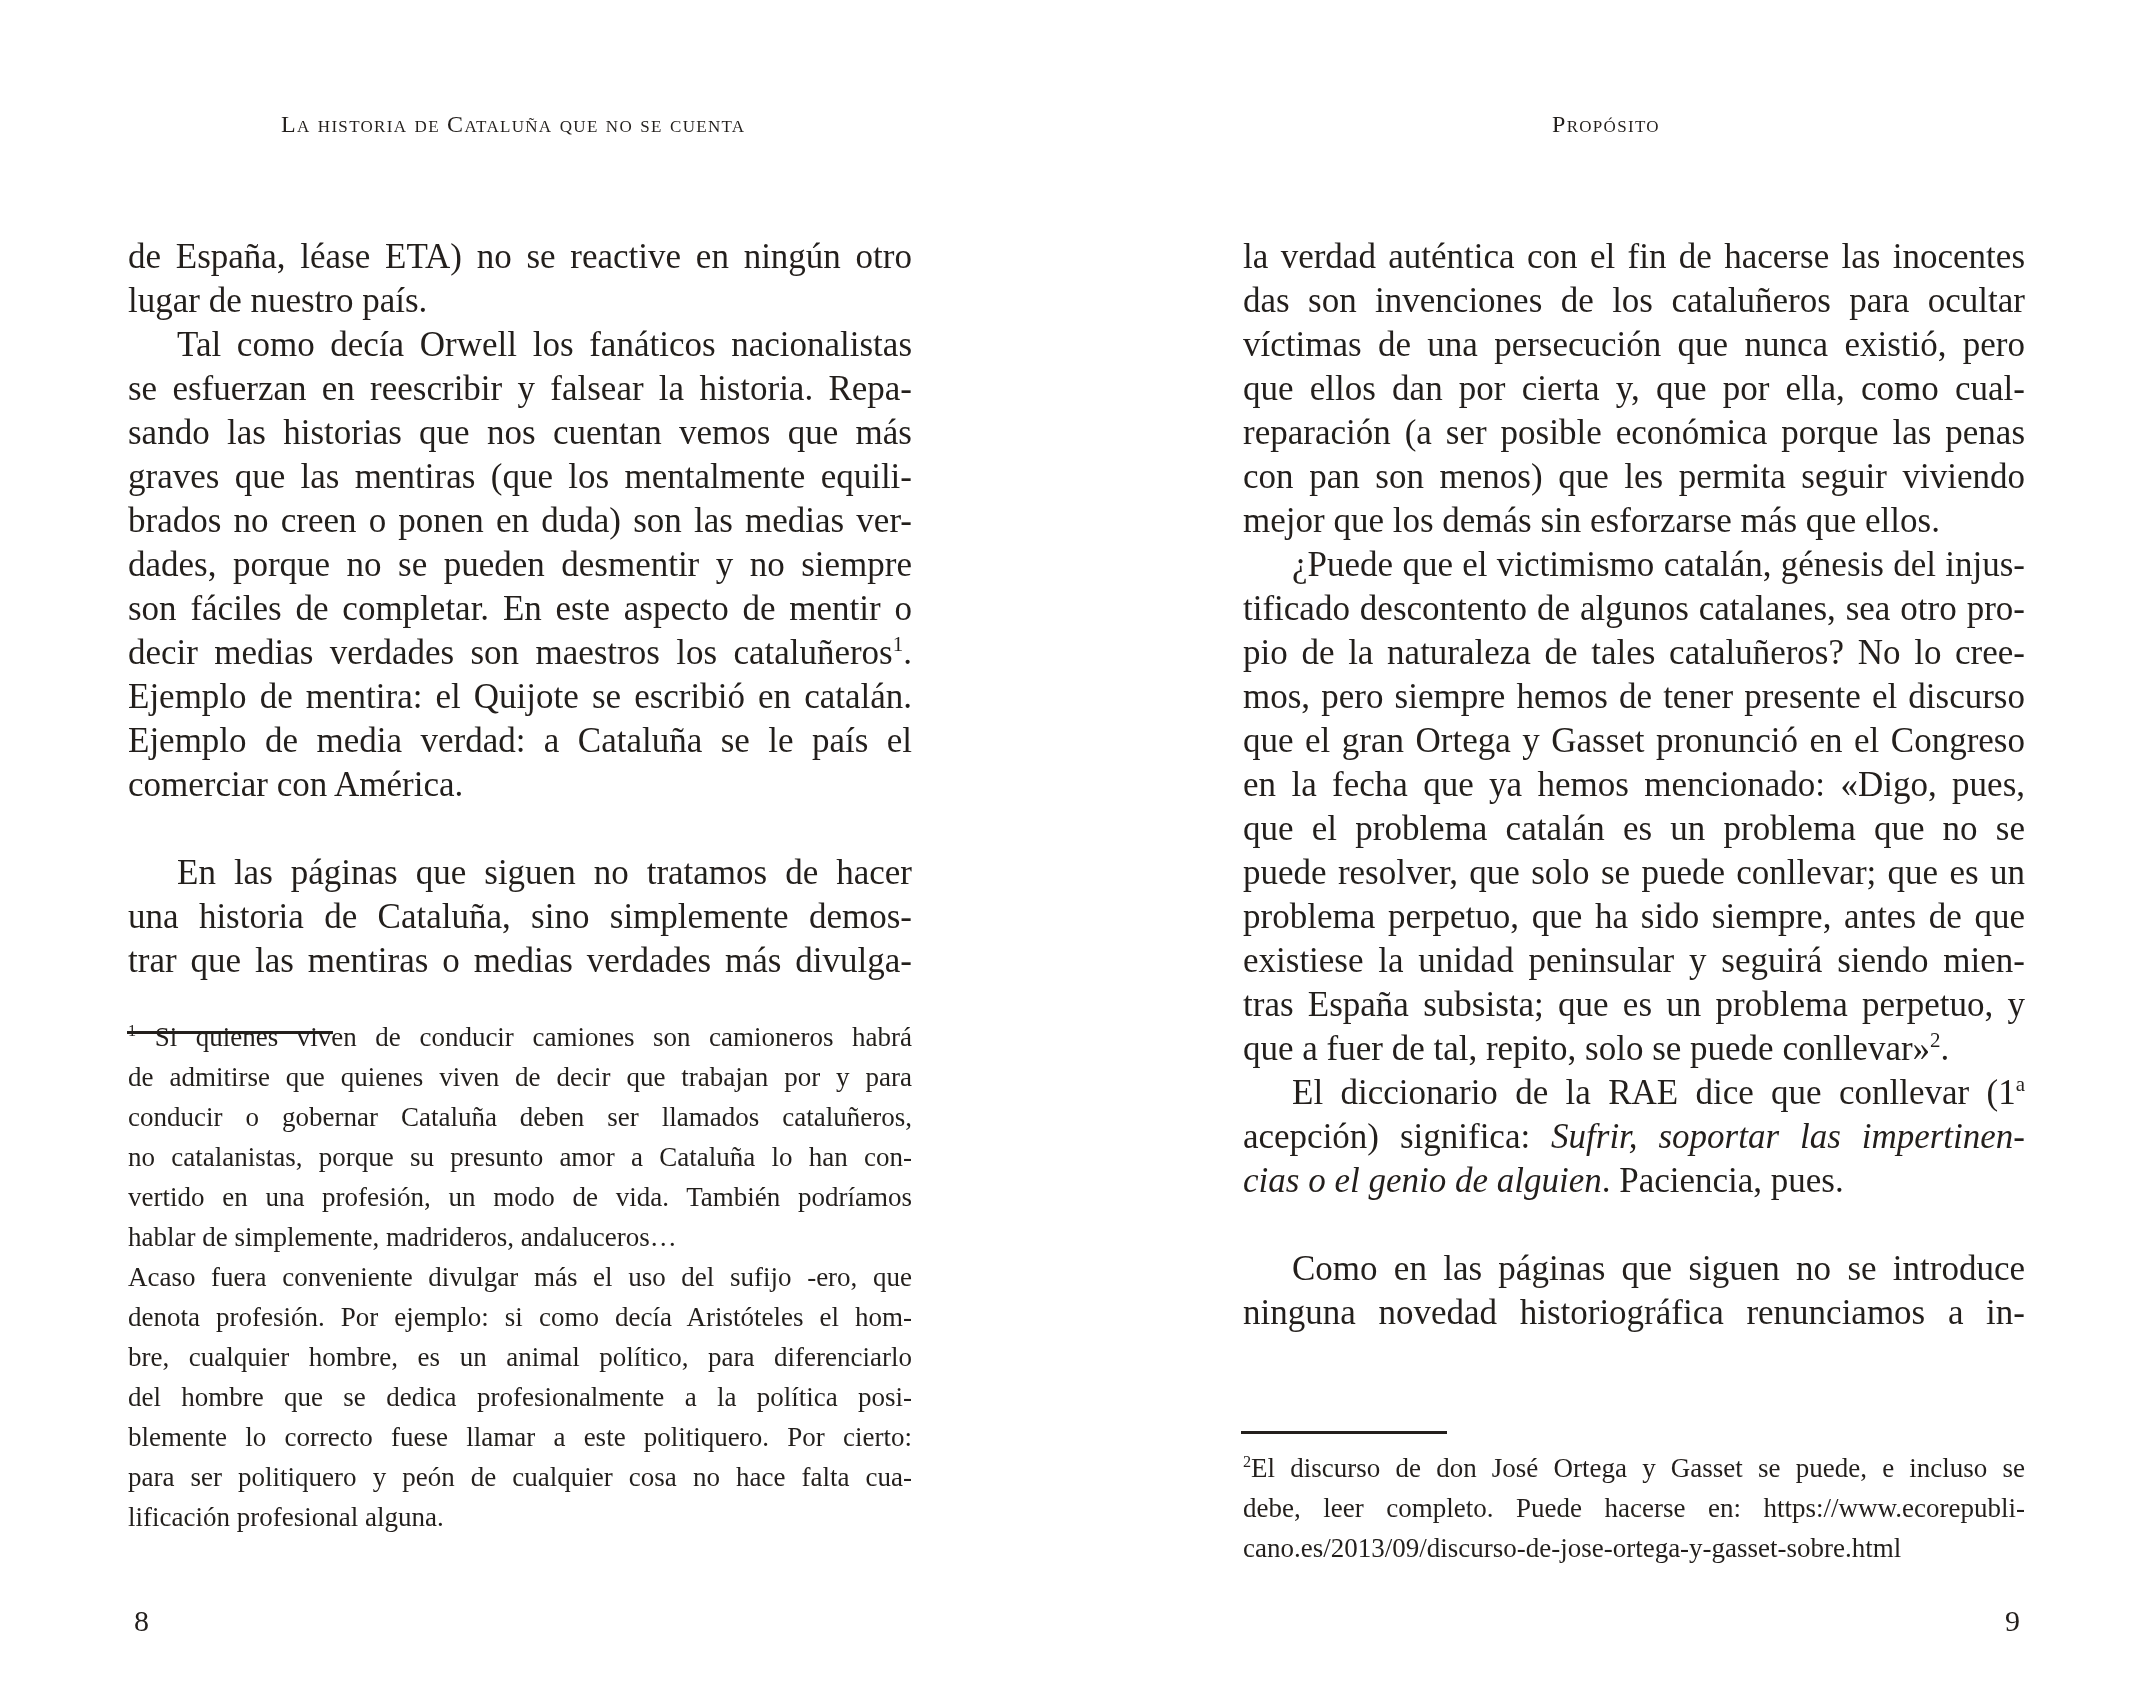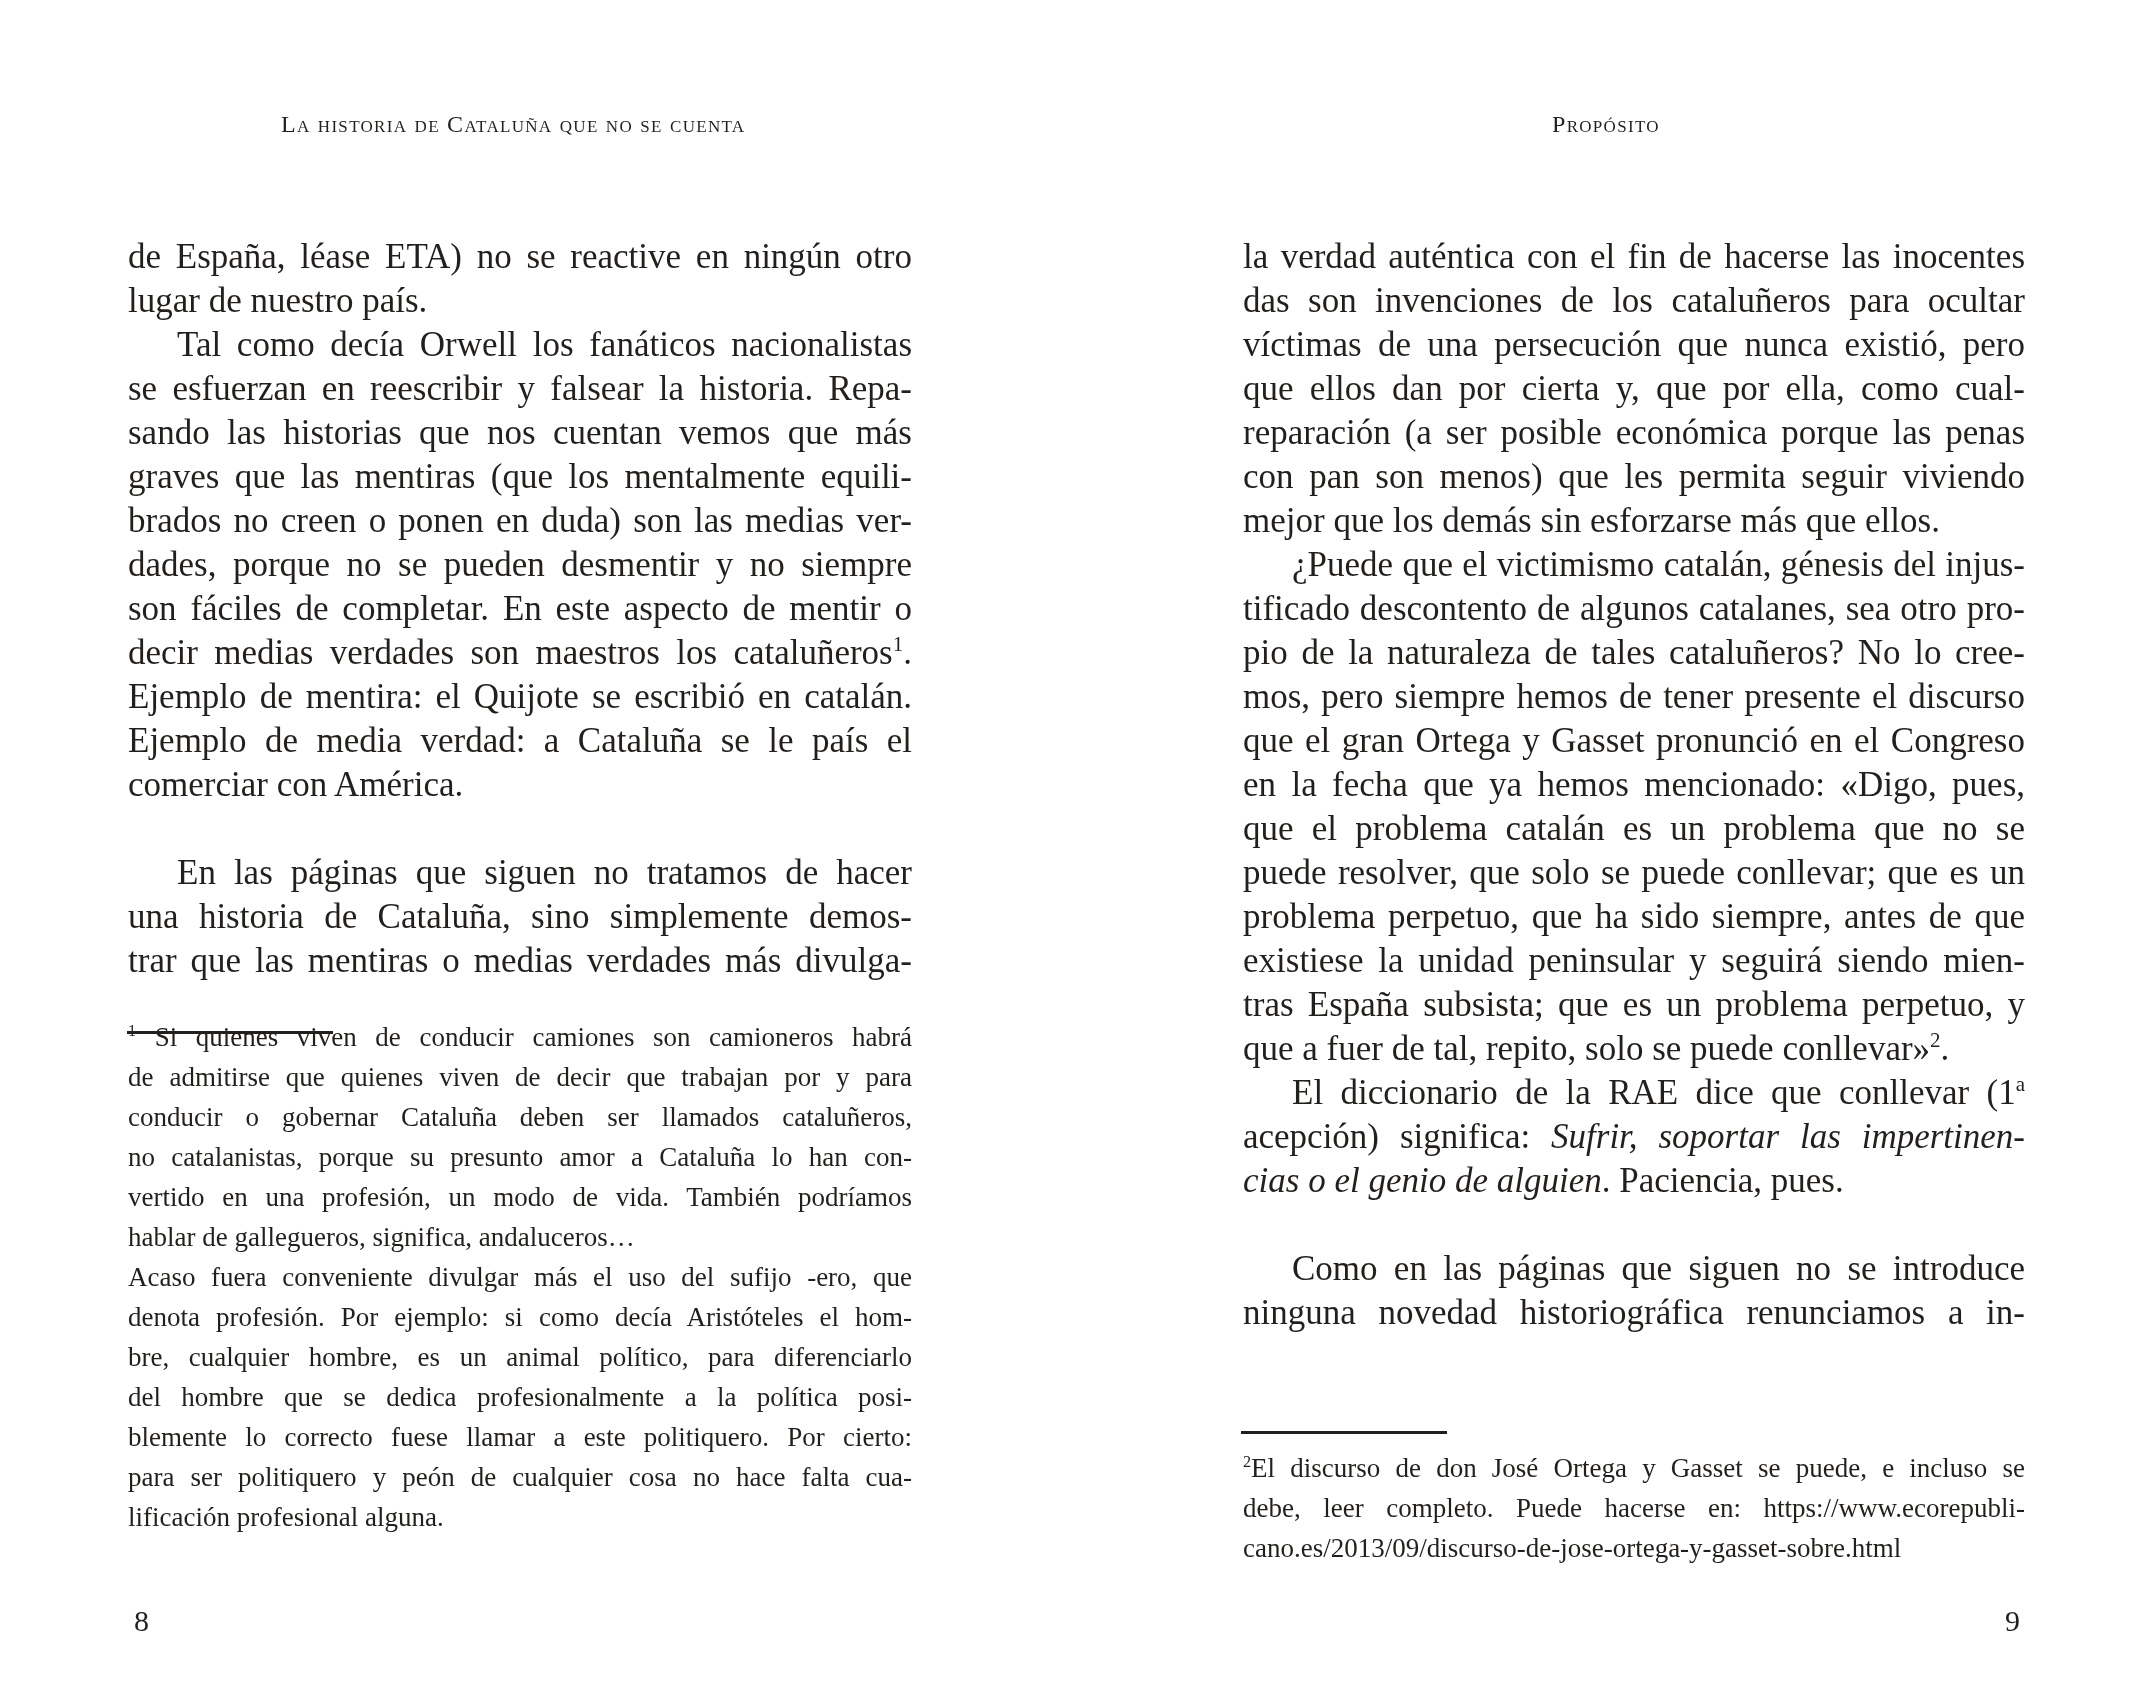--- a/index.html
+++ b/index.html
@@ -64,21 +64,21 @@
   </div>
 
   <div class="fn-rule"></div>
 
   <div class="footnotes">
     <span class="fn-line"><sup>1</sup> <span>Si quienes viven de conducir camiones son camioneros habrá</span></span>
     <span class="fn-line">de admitirse que quienes viven de decir que trabajan por y para</span>
     <span class="fn-line">conducir o gobernar Cataluña deben ser llamados cataluñeros,</span>
     <span class="fn-line">no catalanistas, porque su presunto amor a Cataluña lo han con-</span>
     <span class="fn-line">vertido en una profesión, un modo de vida. También podríamos</span>
-    <span class="fn-line last">hablar de gallegueros, significa, andaluceros…</span>
+    <span class="fn-line last">hablar de simplemente, madrideros, andaluceros…</span>
     <span class="fn-line">Acaso fuera conveniente divulgar más el uso del sufijo -ero, que</span>
     <span class="fn-line">denota profesión. Por ejemplo: si como decía Aristóteles el hom-</span>
     <span class="fn-line">bre, cualquier hombre, es un animal político, para diferenciarlo</span>
     <span class="fn-line">del hombre que se dedica profesionalmente a la política posi-</span>
     <span class="fn-line">blemente lo correcto fuese llamar a este politiquero. Por cierto:</span>
     <span class="fn-line">para ser politiquero y peón de cualquier cosa no hace falta cua-</span>
     <span class="fn-line last">lificación profesional alguna.</span>
   </div>
 
   <div class="page-num">8</div>

